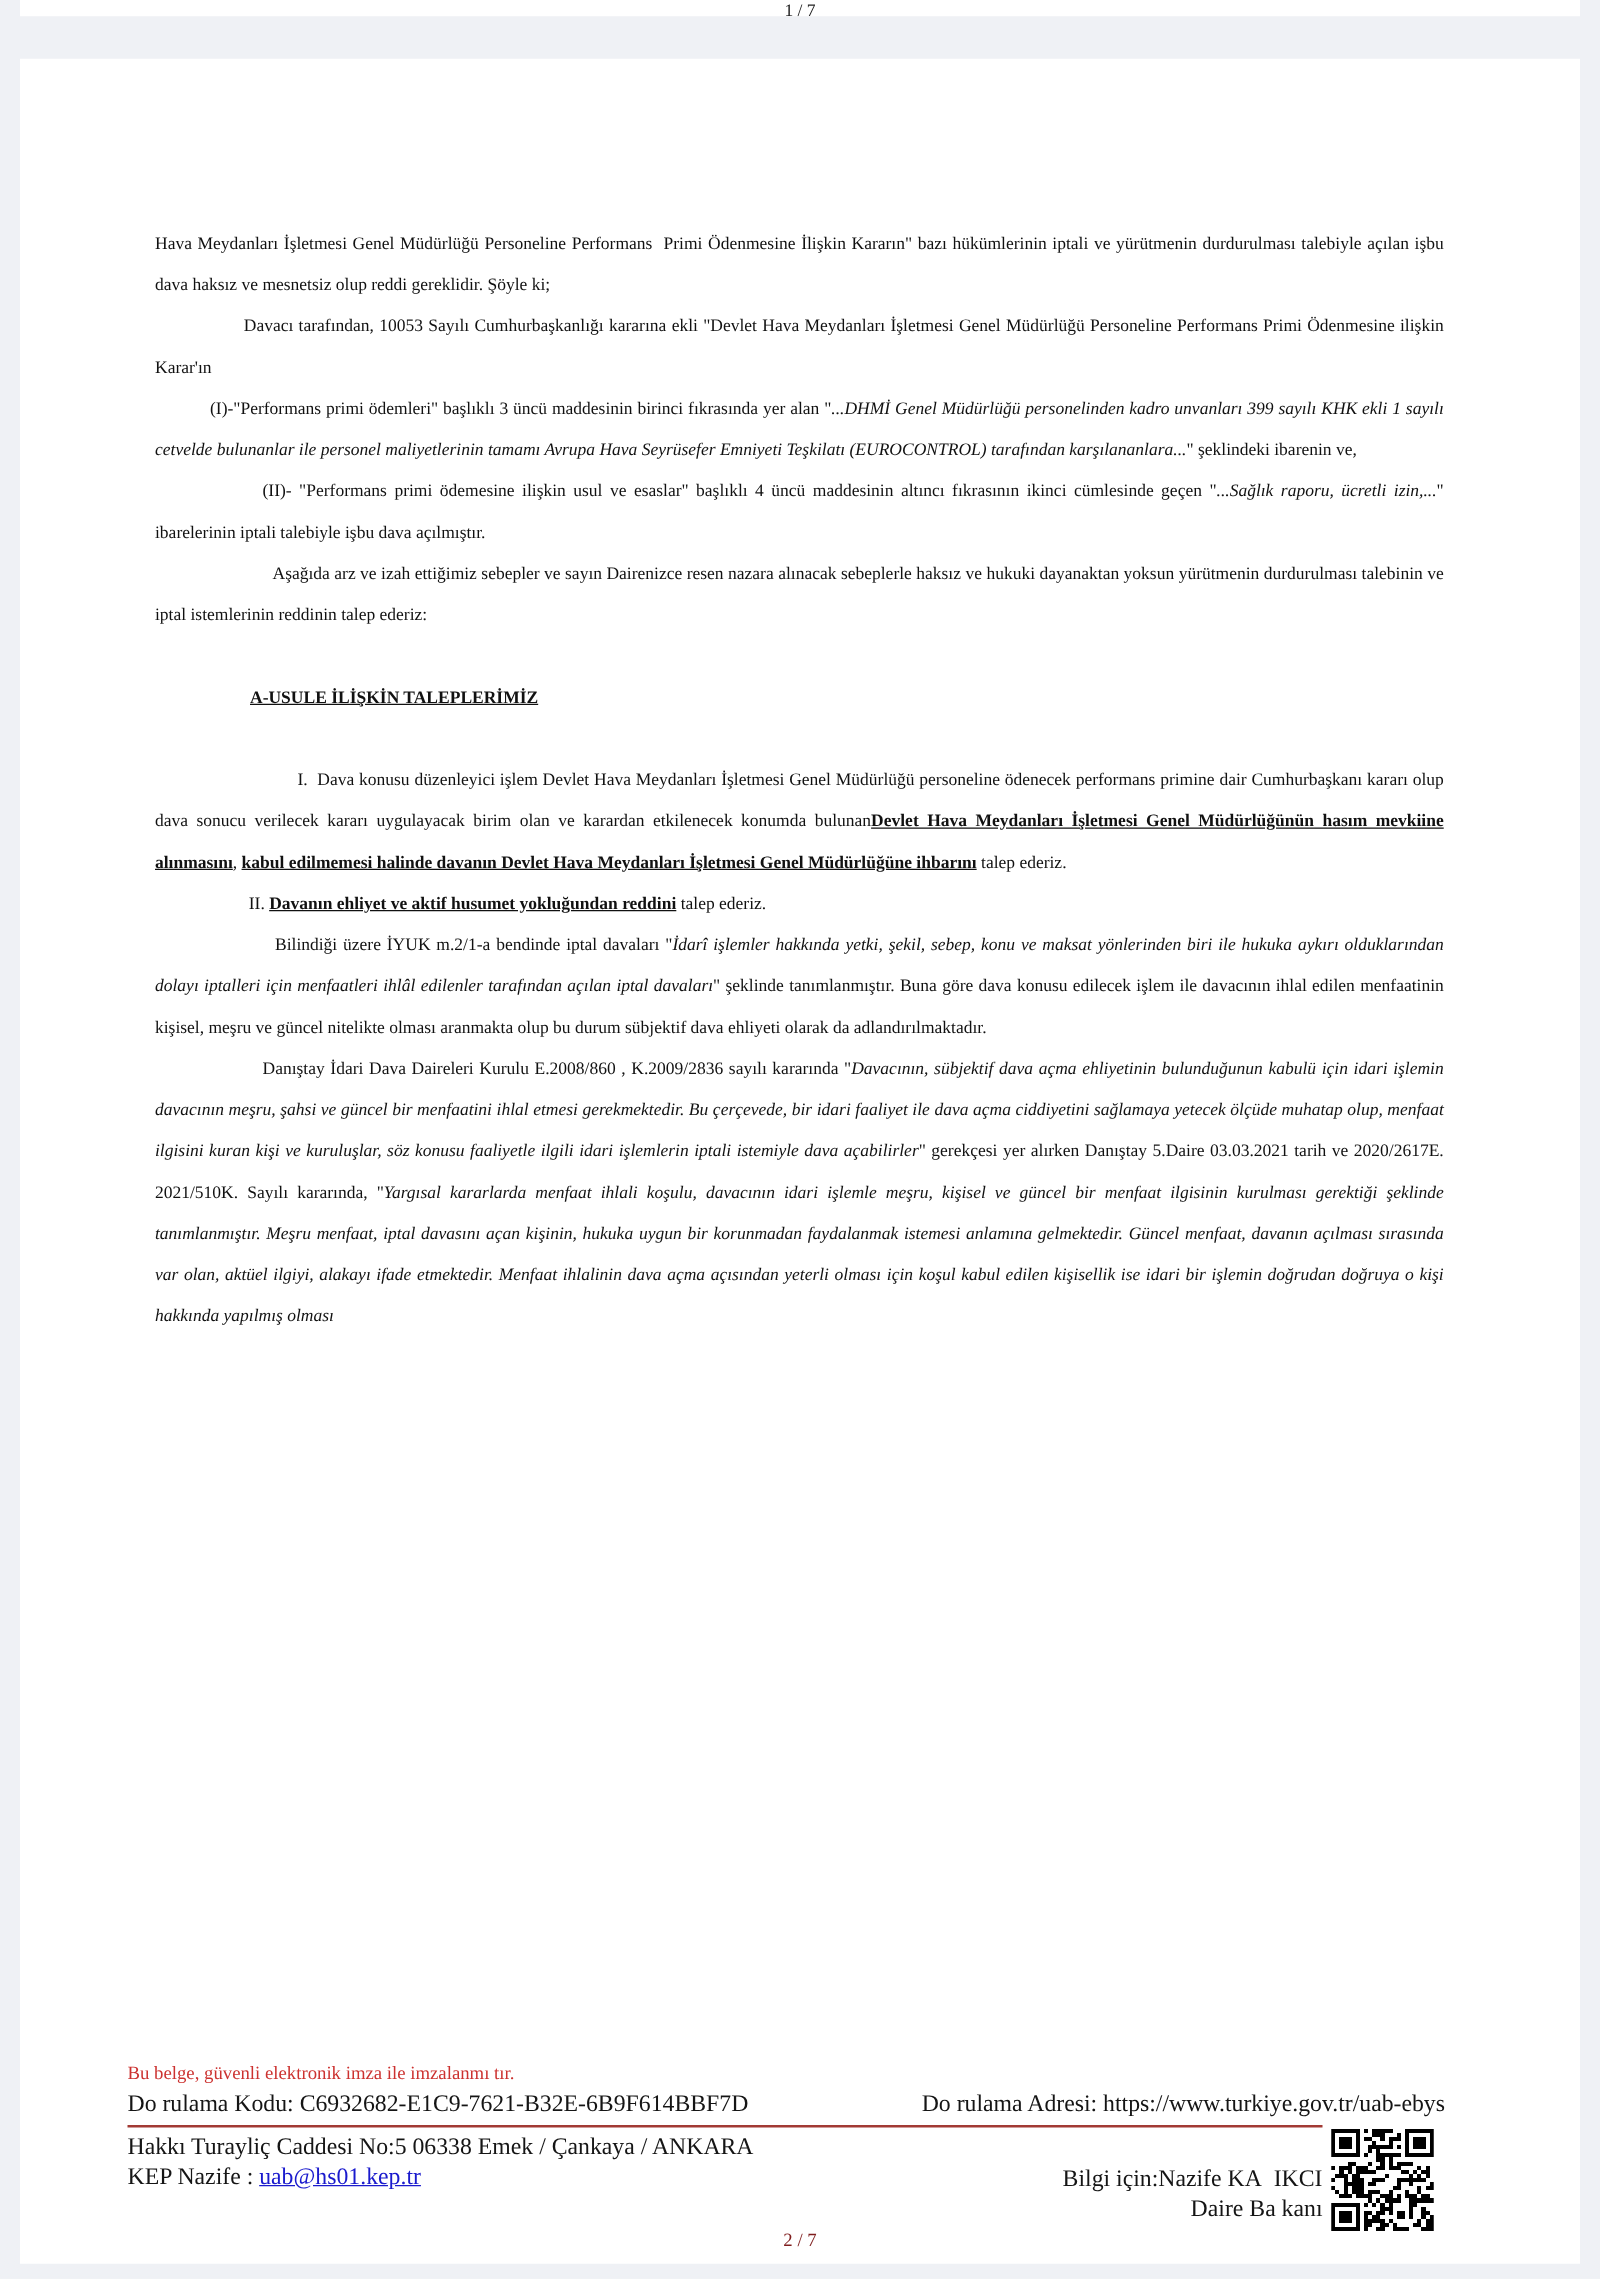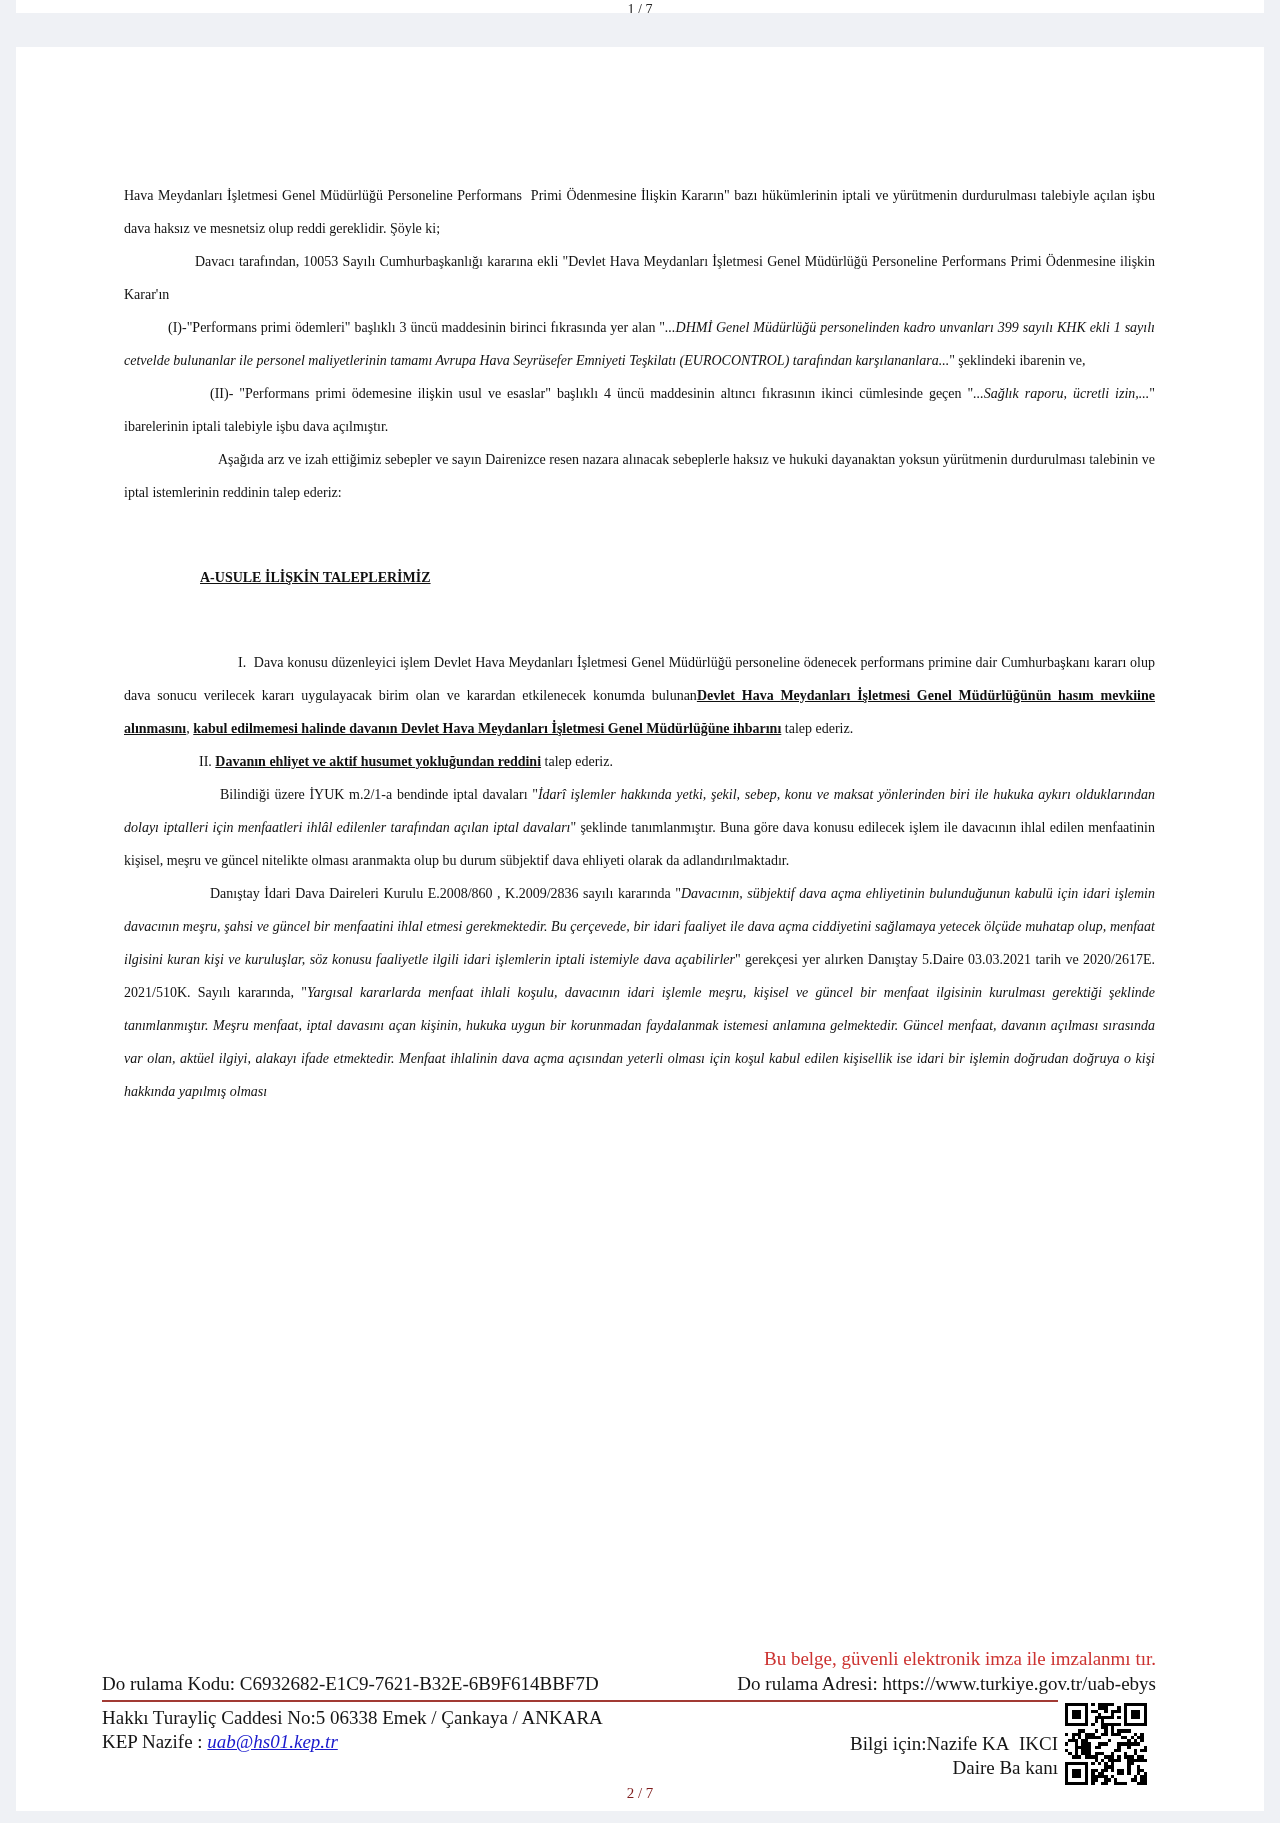--- a/index.html
+++ b/index.html
@@ -22,44 +22,44 @@
   .page{
     position:absolute;top:47px;left:16px;width:1248px;height:1764px;
     background:#ffffff;
   }
   .content{
     padding:132px 109px 0 108px;
     text-align:justify;
     font-size:14px;line-height:33px;
   }
   .content p{margin:0;}
-  .content p.heading{margin:52px 0;}
+  .content p.heading{margin:33px 0;}
   .i{font-style:italic;}
   .bu{font-weight:bold;text-decoration:underline;}
   
   .footer{
     position:absolute;left:86px;top:1600px;width:1054px;
     font-size:19px;color:#151515;
   }
   .sig-note{
-    text-align:right;color:var(--accent-red,#cc3230);
-    line-height:24px;font-size:19px;
+    text-align:left;color:var(--accent-red,#cc3230);
+    line-height:24px;font-size:15px;
   }
   .verify-row{
     display:flex;justify-content:space-between;line-height:26px;
   }
   .sep-line{
     height:2px;background:var(--separator-red,#a23a34);
     width:956px;margin-top:3px;
   }
   .cols{
     display:flex;justify-content:space-between;margin-top:4px;line-height:24px;gap:20px;
   }
   .cols .right{text-align:right;margin-right:98px;margin-top:26px;}
-  .kep-link{color:var(--link-blue,#1a1acd);text-decoration:underline;cursor:pointer;font-style:italic;}
+  .kep-link{color:var(--link-blue,#1a1acd);text-decoration:underline;cursor:pointer;}
   .qr{
     position:absolute;left:963px;top:56px;width:82px;height:82px;
   }
   .page-num-bottom{
     position:absolute;bottom:9px;left:0;width:100%;
     text-align:center;font-size:15px;color:#7f1d1d;
   }
 </style>
 </head>
 <body>

